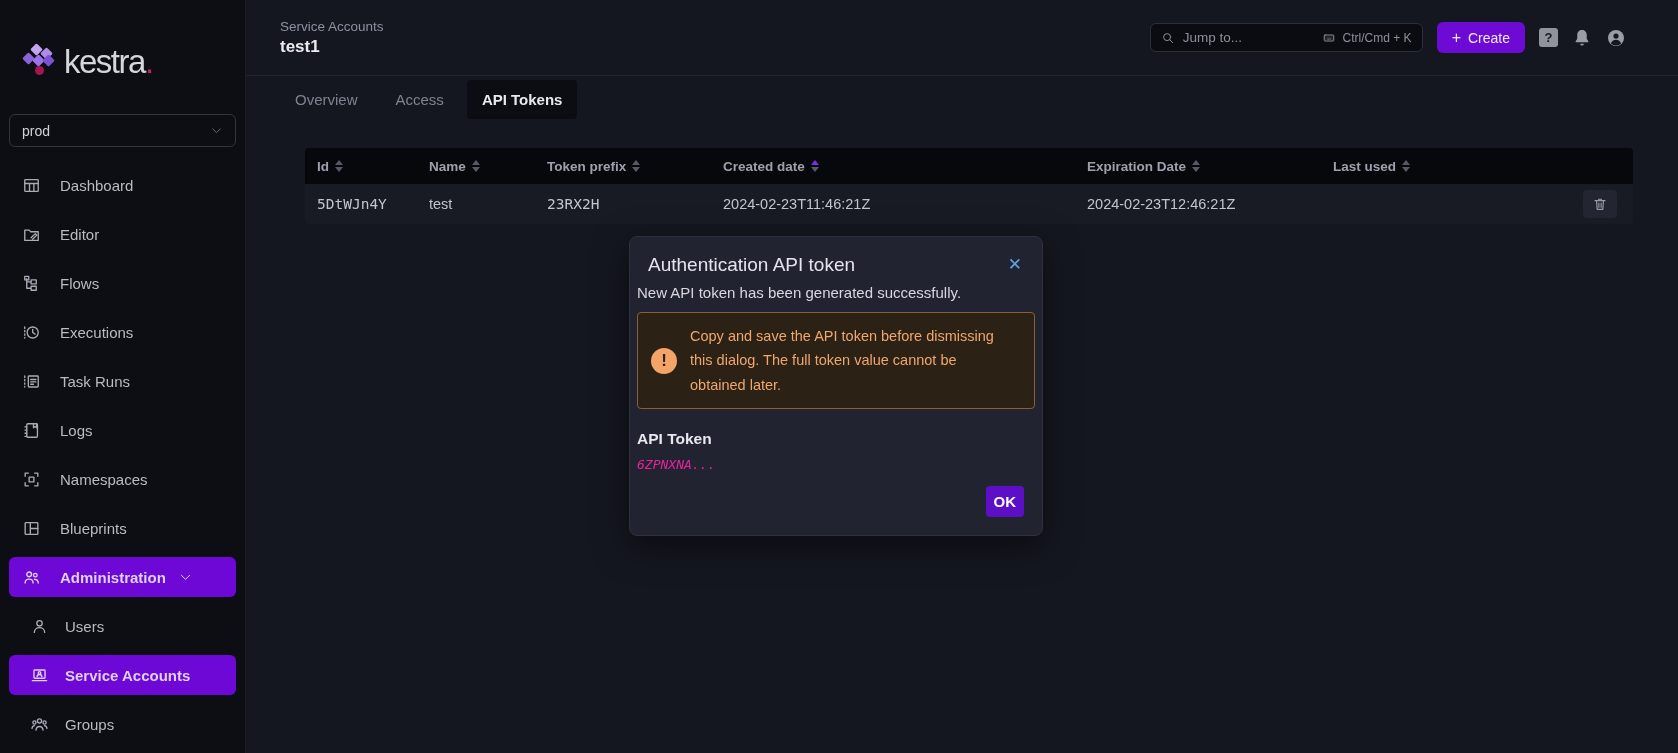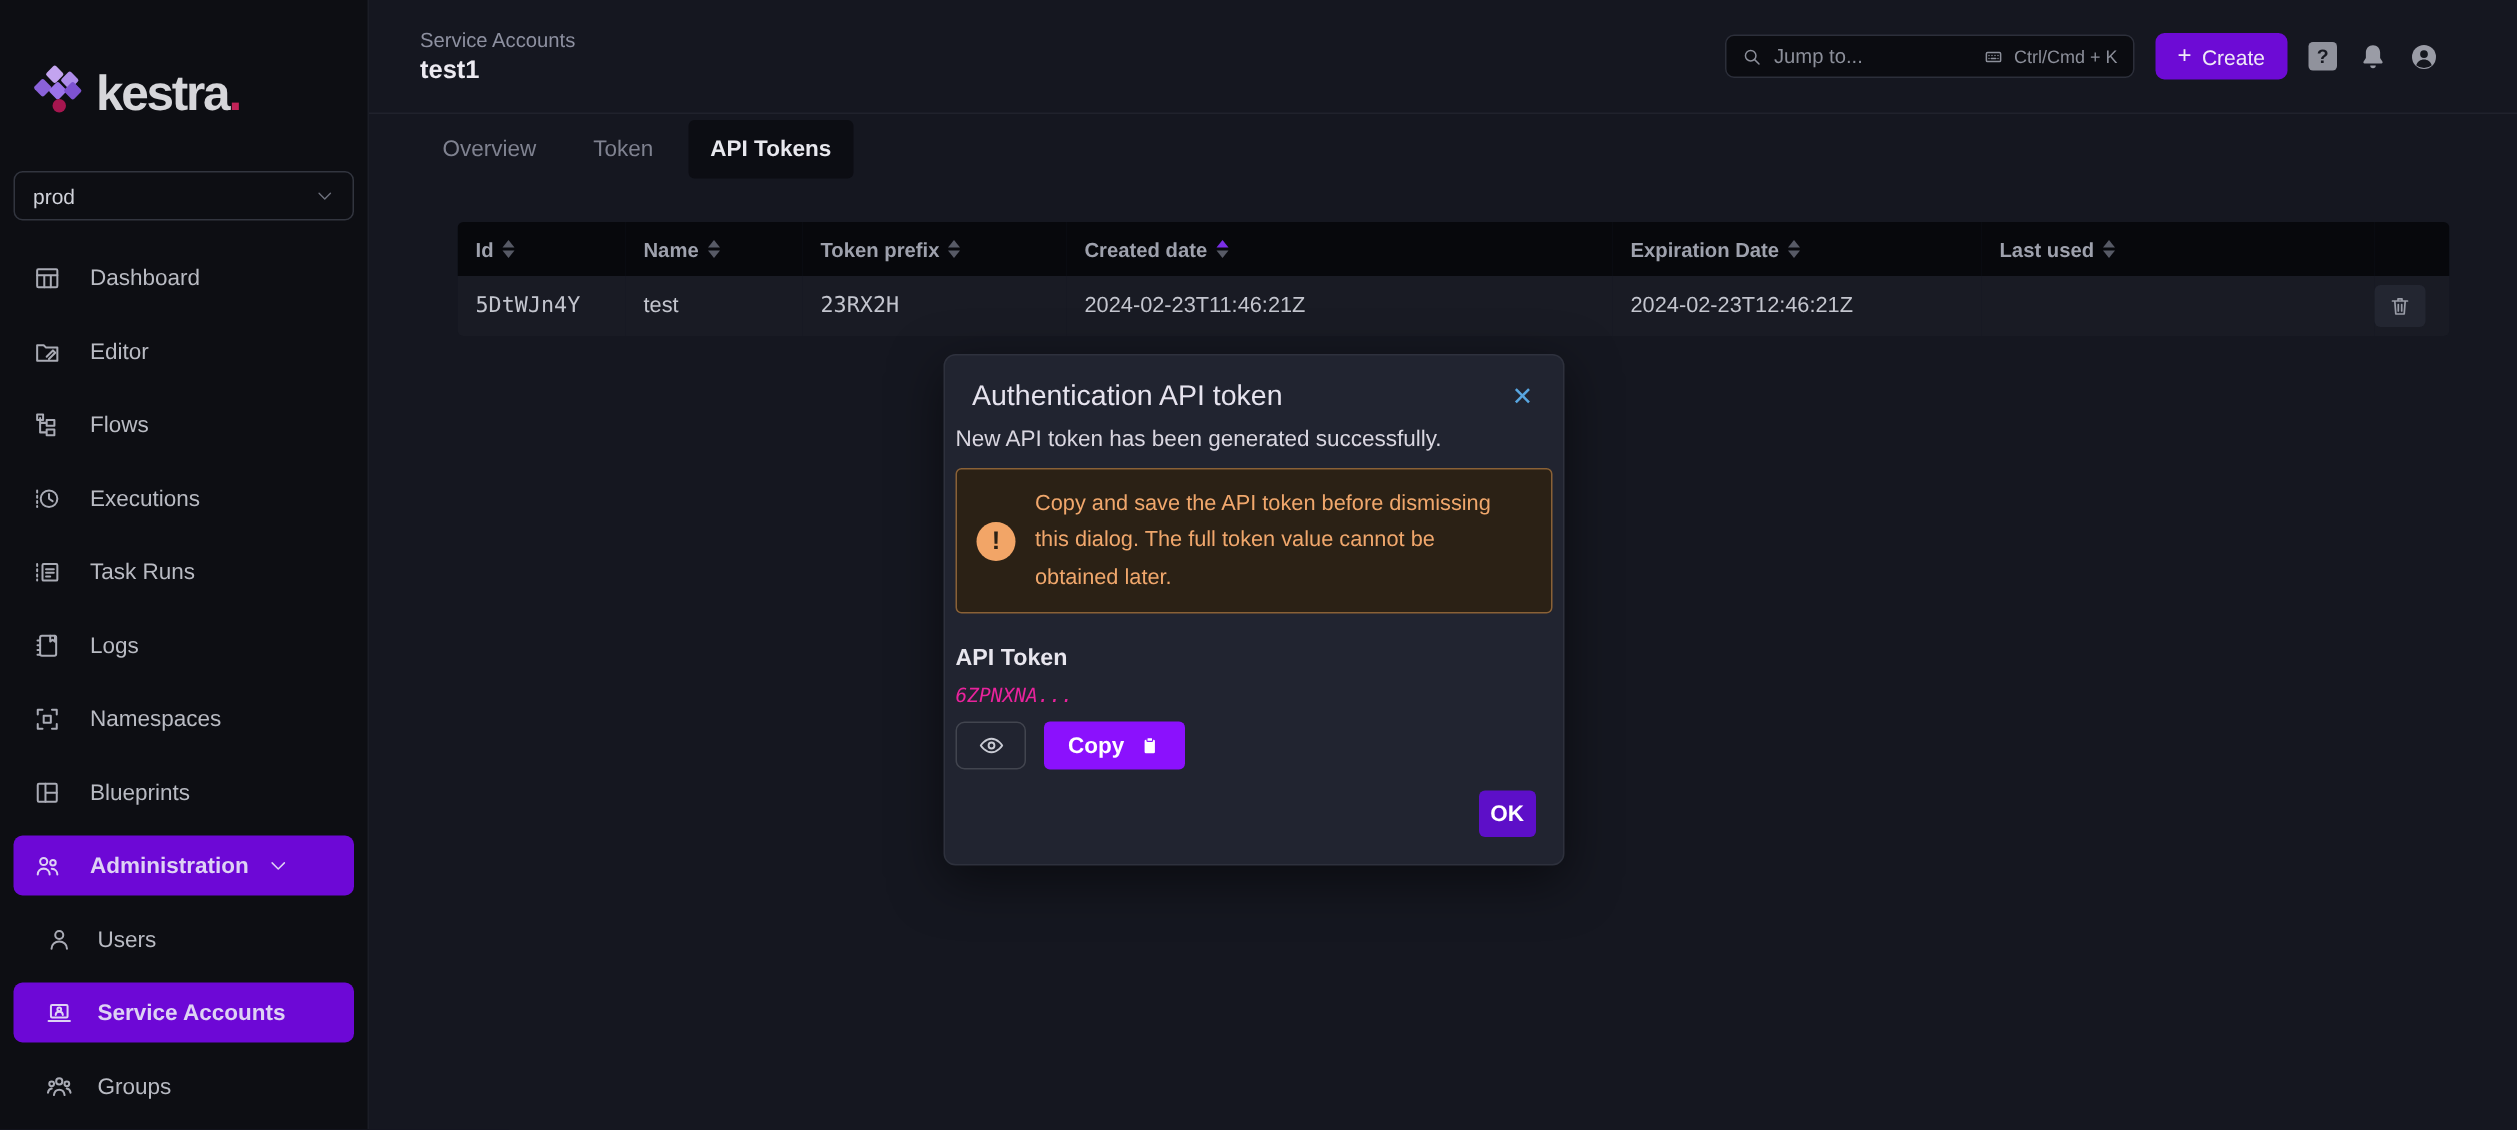--- a/index.html
+++ b/index.html
@@ -7,21 +7,21 @@
               font-family:"Liberation Sans","DejaVu Sans",sans-serif; }
   .app { position:relative; width:1678px; height:753px; display:flex; }
 
   
   .sidebar { width:246px; height:753px; background:#0d0e13; flex:0 0 246px;
              border-right:1px solid #1b1d26; padding-top:40px; }
   .logo { display:flex; align-items:flex-start; padding-left:24px; height:52px; }
   .logo-mark { position:relative; width:32px; height:40px; margin-right:8px; margin-top:2px; }
   .dia { position:absolute; width:9px; height:9px; border-radius:1.5px; transform:rotate(45deg); }
   .logo-dot-b { position:absolute; width:9px; height:9px; border-radius:50%; }
-  .logo-text { font-size:33px; font-weight:bold; color:#d6d6da; letter-spacing:-1.5px; line-height:44px; }
+  .logo-text { font-size:33px; font-weight:normal; color:#d6d6da; letter-spacing:-1.5px; line-height:44px; }
   .logo-text .period { color:#c32358; }
   .env-select { margin:22px 9px 0 9px; height:33px; border:1px solid #32353f; border-radius:6px;
                 display:flex; align-items:center; justify-content:space-between; padding:0 12px;
                 color:#d0d2da; font-size:14px; cursor:pointer; background:#0d0e13; }
   .nav { margin-top:18px; padding:0 9px; }
   .nav-item { display:flex; align-items:center; height:40px; margin-bottom:9px; border-radius:6px;
               color:#b9bbc3; font-size:15px; cursor:pointer; padding-left:13px; }
   .nav-item .nicon { width:19px; height:19px; margin-right:19px; color:#a9abb5; flex:0 0 19px; }
   .nav-item.active { background:#6d08d6; color:#ded2f4; font-weight:bold; }
   .nav-item.active .nicon { color:#ded2f4; }
@@ -274,21 +274,21 @@
               <circle cx="12" cy="12" r="9.6" fill="#9a9ca6"></circle>
               <circle cx="12" cy="9.6" r="3.1" fill="#15171e"></circle>
               <path d="M5.8 18.6c1-2.9 3.3-4.6 6.2-4.6s5.2 1.7 6.2 4.6a9.6 9.6 0 0 1-12.4 0z" fill="#15171e"></path>
             </svg>
         </span>
       </div>
     </div>
 
     <div class="tabsrow">
       <div class="tab">Overview</div>
-      <div class="tab">Token</div>
+      <div class="tab">Access</div>
       <div class="tab active">API Tokens</div>
     </div>
 
     <div class="content">
       <div class="table-wrap">
         <table class="grid">
           <colgroup>
             <col style="width:112px">
               <col style="width:118px">
               <col style="width:176px">
@@ -385,39 +385,20 @@
         <button class="modal-close">✕</button>
       </div>
       <div class="modal-body">
         <div class="modal-msg">New API token has been generated successfully.</div>
         <div class="warnbox">
           <span class="warn-ic">!</span>
           <span class="warn-text">Copy and save the API token before dismissing this dialog. The full token value cannot be obtained later.</span>
         </div>
         <div class="token-label">API Token</div>
         <div class="token-value">6ZPNXNA...</div>
-        <div class="token-actions">
-          <button class="eye-btn">
-            <span style="display:flex;">
-                <svg class="s" viewBox="0 0 24 24">
-                  <path d="M2.5 12s3.6-6 9.5-6 9.5 6 9.5 6-3.6 6-9.5 6-9.5-6-9.5-6z"></path>
-                  <circle cx="12" cy="12" r="2.6"></circle>
-                </svg>
-              </span>
-          </button>
-          <button class="copy-btn">
-            <span>Copy</span>
-            <span style="display:flex;">
-                <svg viewBox="0 0 24 24">
-                  <rect x="6.5" y="5" width="11" height="14.5" rx="1.5" fill="#fff"></rect>
-                  <rect x="9" y="2.8" width="6" height="4" rx="1" fill="#fff" stroke="#8b11fd" stroke-width="1.2"></rect>
-                </svg>
-              </span>
-          </button>
-        </div>
       </div>
       <div class="modal-foot">
         <button class="ok-btn">OK</button>
       </div>
     </div>
 
   </div>
 </div>
 
 </body></html>

